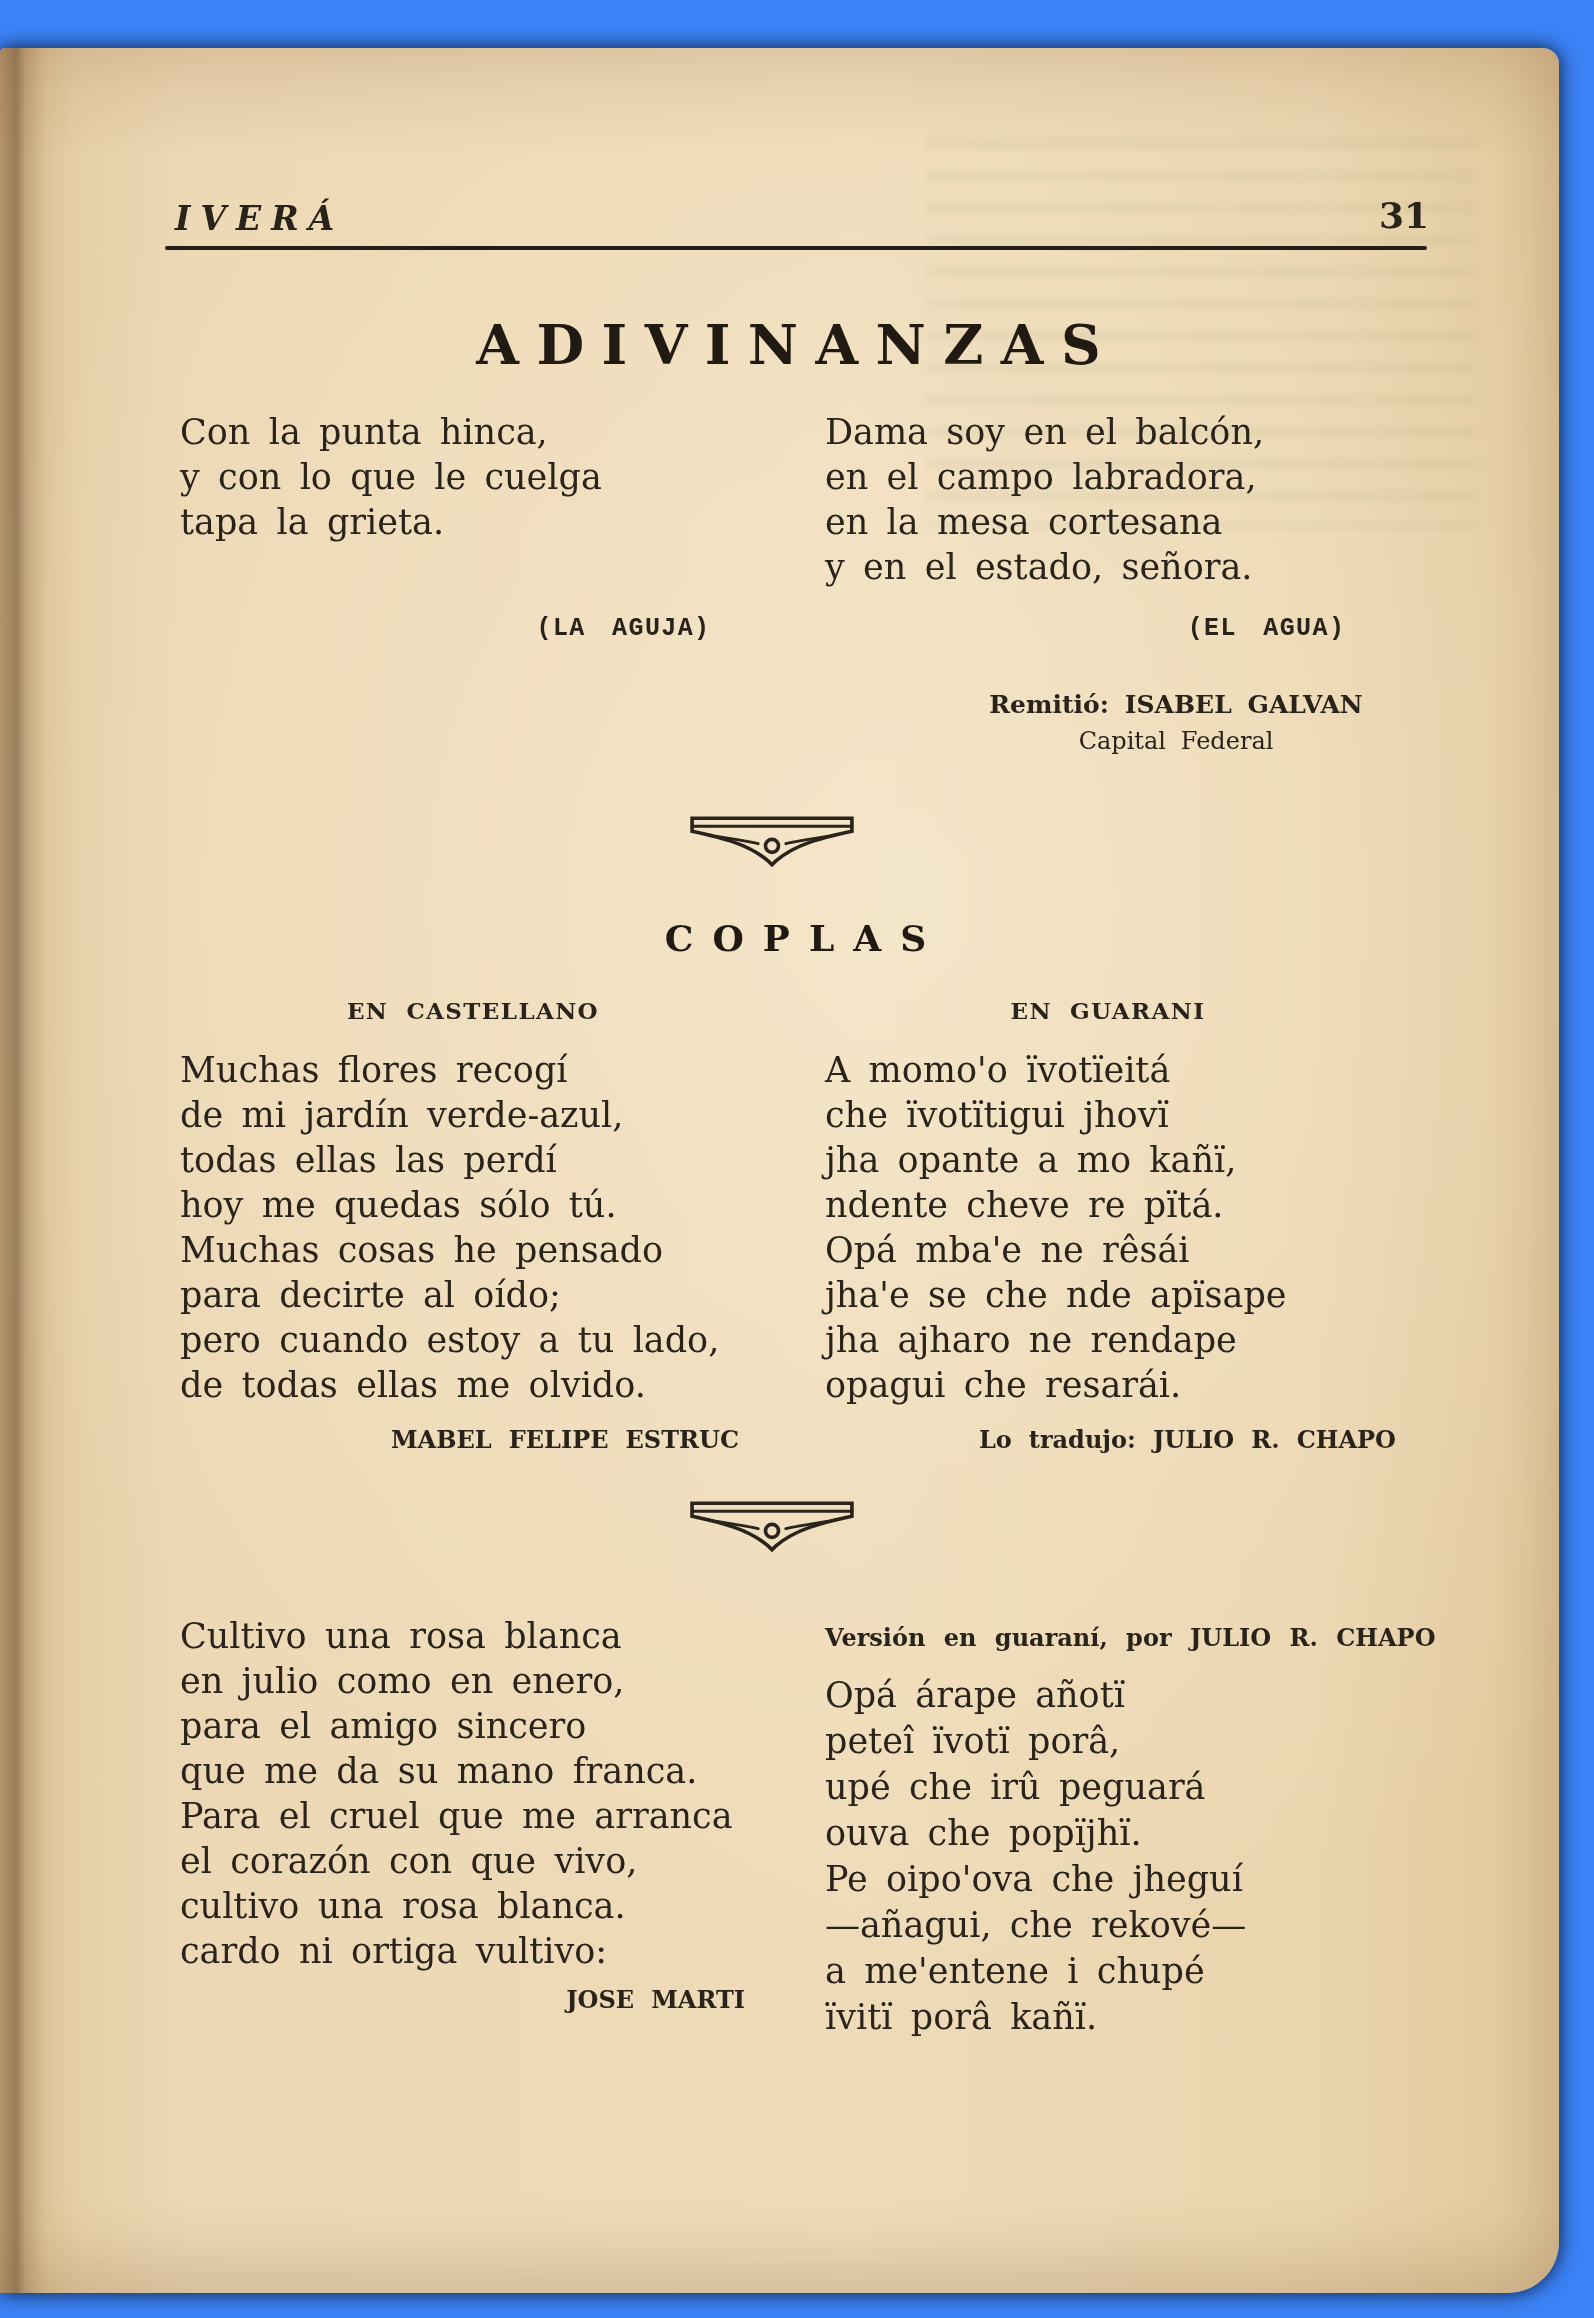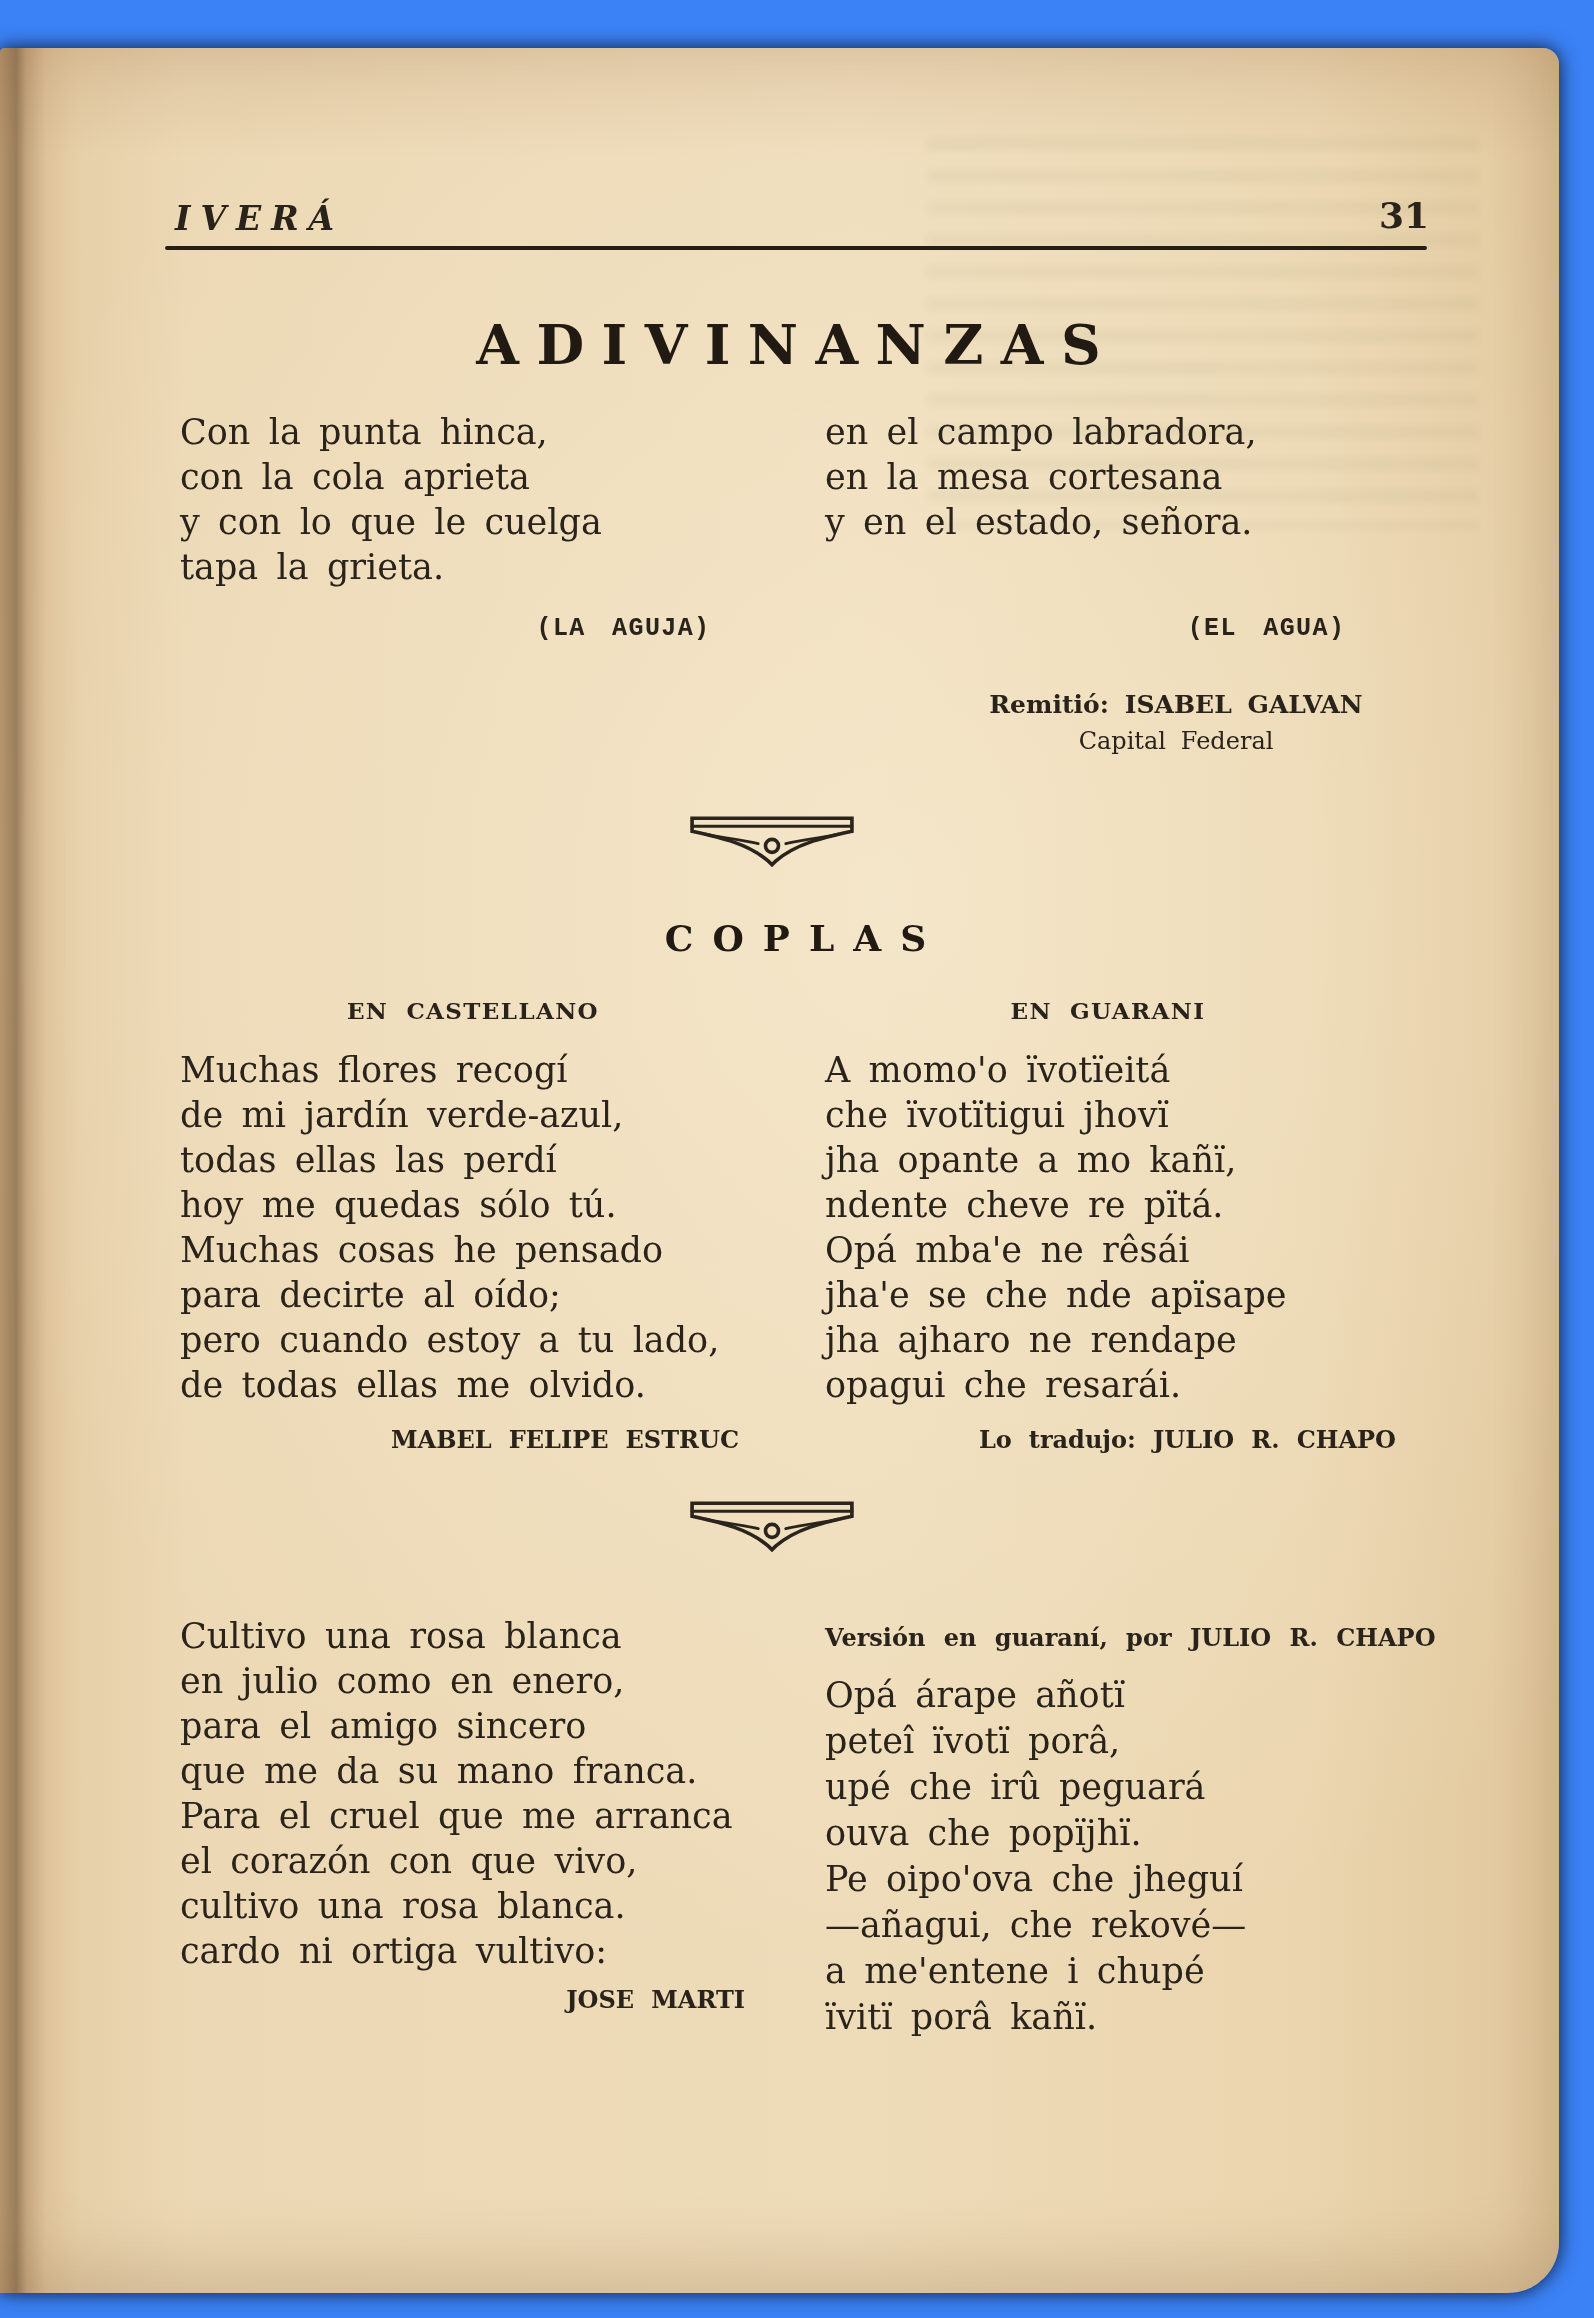--- a/index.html
+++ b/index.html
@@ -63,25 +63,25 @@
   <div class="ghost"></div>
 
   <div class="abs running-title">IVERÁ</div>
   <div class="abs page-number">31</div>
   <div class="abs rule"></div>
 
   <div class="abs adv-title">ADIVINANZAS</div>
 
   <div class="abs pcol riddle-left">
       <div class="pline">Con la punta hinca,</div>
-      <div class="pline">con la cola aprieta</div>
       <div class="pline">y con lo que le cuelga</div>
       <div class="pline">tapa la grieta.</div>
     </div>
   <div class="abs pcol riddle-right">
+      <div class="pline">Dama soy en el balcón,</div>
       <div class="pline">en el campo labradora,</div>
       <div class="pline">en la mesa cortesana</div>
       <div class="pline">y en el estado, señora.</div>
     </div>
 
   <div class="abs answer answer-left">(LA AGUJA)</div>
   <div class="abs answer answer-right">(EL AGUA)</div>
 
   <div class="abs credit">
     <div class="credit-1">Remitió: ISABEL GALVAN</div>

